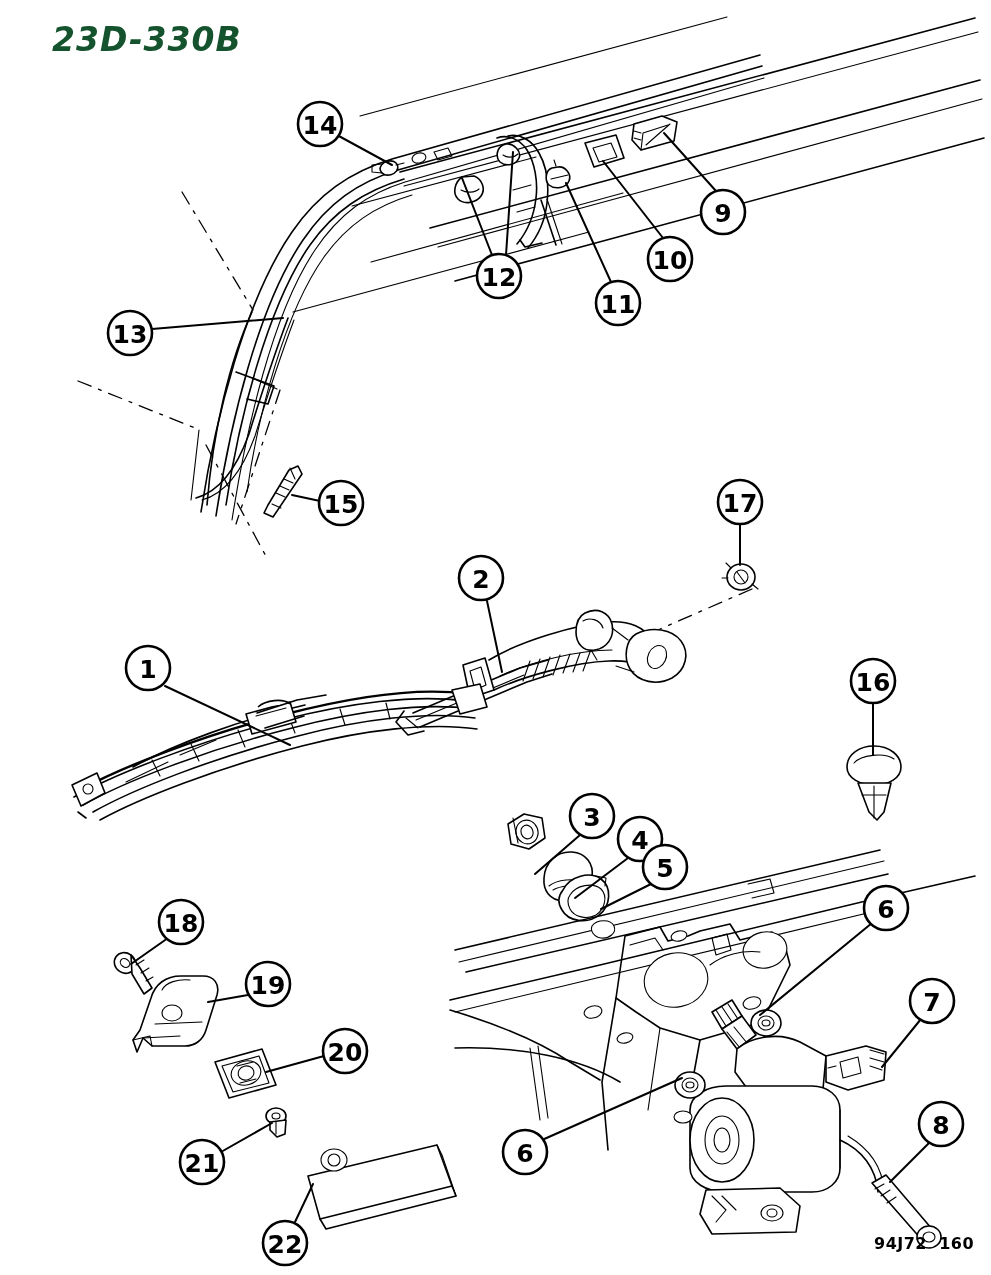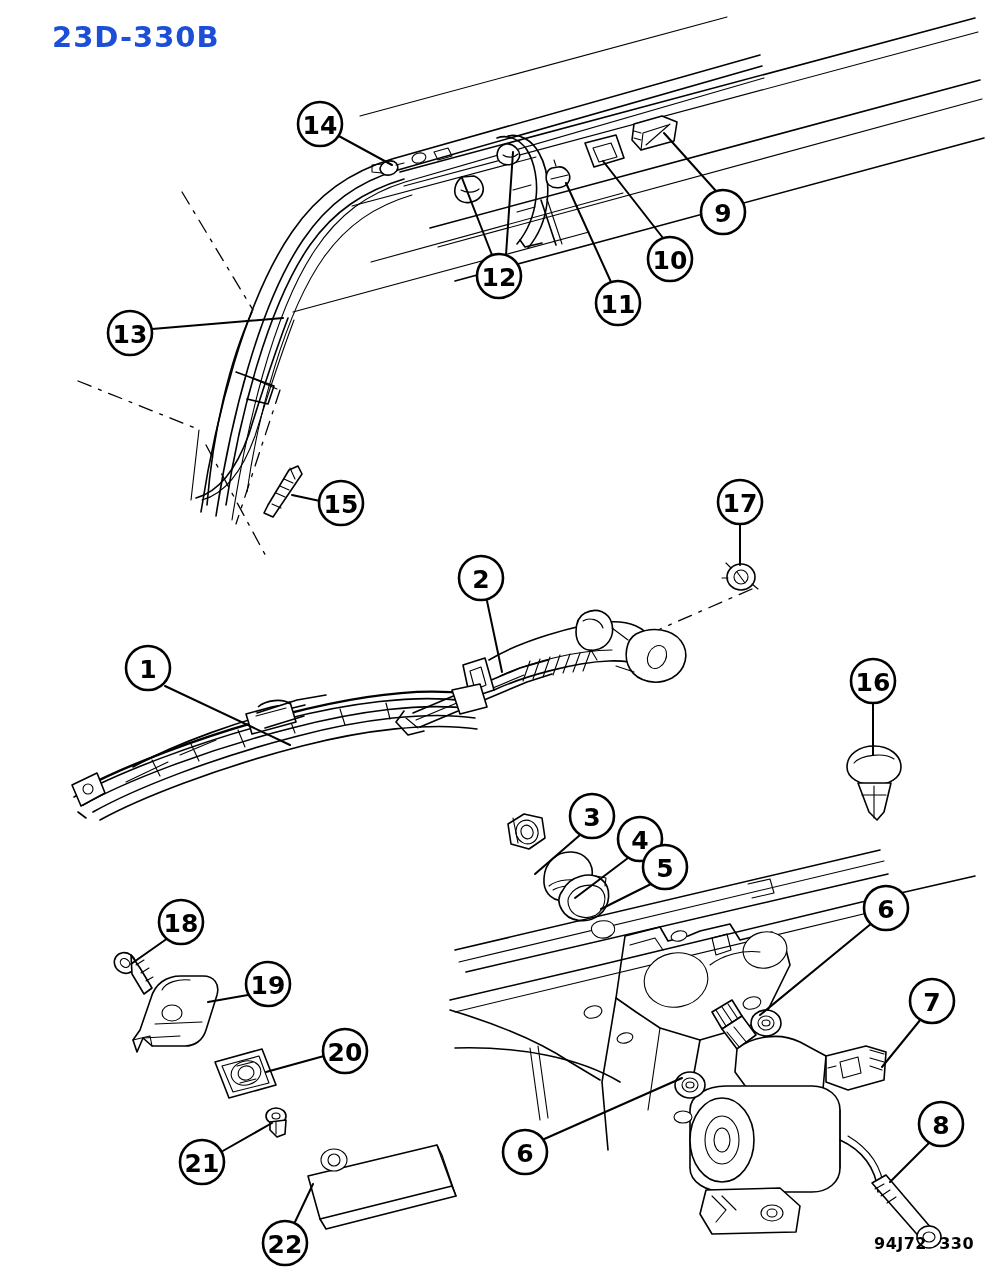--- a/index.html
+++ b/index.html
@@ -17,25 +17,26 @@
     width: 991px;
     height: 1275px;
     background: #ffffff;
     overflow: hidden;
   }
   #diagram-title {
     position: absolute;
     left: 52px;
     top: 20px;
     font-family: "DejaVu Sans", sans-serif;
-    font-size: 29px;
+    font-size: 33px;
     font-weight: bold;
     letter-spacing: 1px;
-    color: #1d4ed8;
+    color: #14532d;
     white-space: pre;
+    font-style: italic;
   }
   #sheet-footer {
     position: absolute;
     left: 874px;
     top: 1234px;
     font-family: "DejaVu Sans", sans-serif;
     font-size: 16px;
     font-weight: bold;
     letter-spacing: 0.5px;
     color: #000000;
@@ -504,15 +505,15 @@
         </g>
         <polyline points="295,1222 313,1184" class="leader"></polyline>
         <g class="bubble">
           <circle cx="285" cy="1243" r="22"></circle>
           <text x="285" y="1244">22</text>
         </g>
       </g>
 
   </svg>
 
-  <div id="sheet-footer">94J72  330</div>
+  <div id="sheet-footer">94J72  160</div>
 
 </div>
 
 </body></html>

